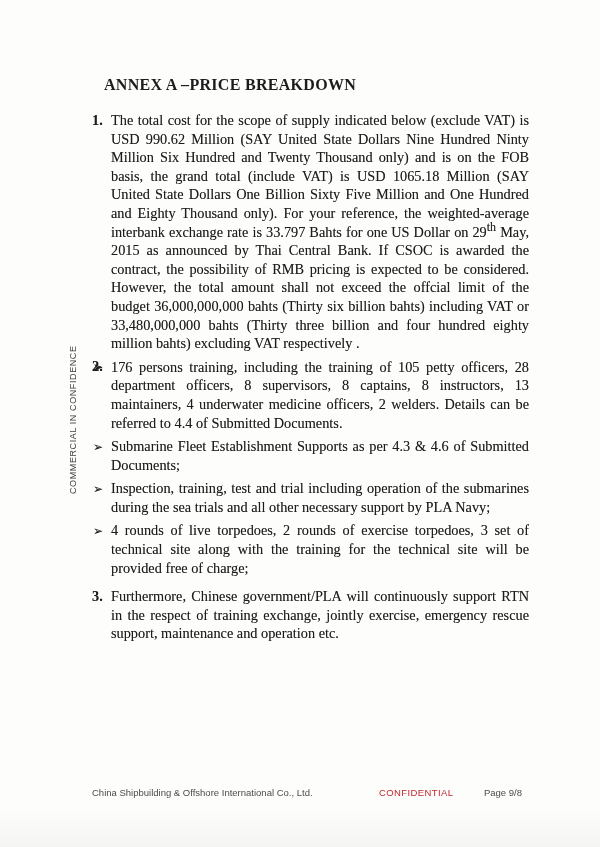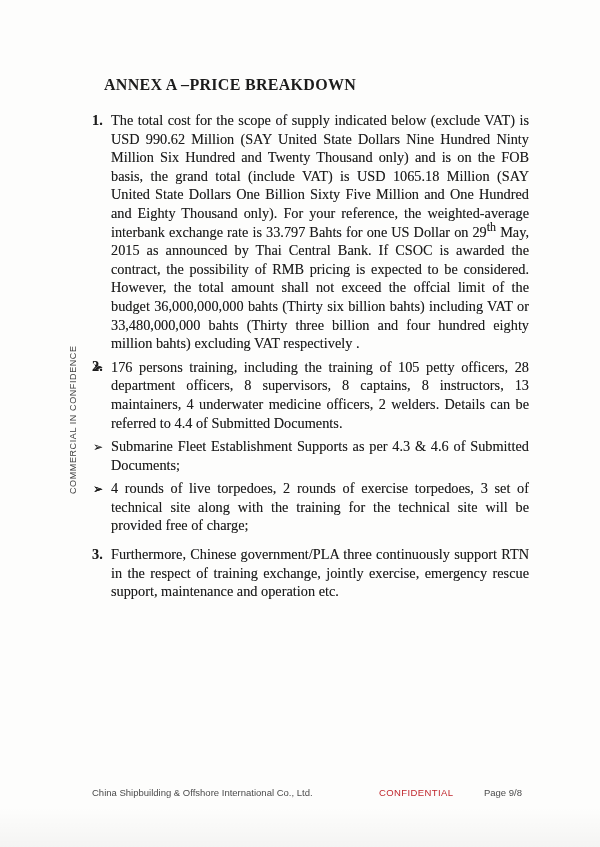--- a/index.html
+++ b/index.html
@@ -129,29 +129,29 @@
       <div class="bullet">
         <span class="marker">➢</span>
       </div>
       <div class="bullet">
         <span class="marker">➢</span><span>176 persons training, including the training of 105 petty officers, 28 department officers, 8 supervisors, 8 captains, 8 instructors, 13 maintainers, 4 underwater medicine officers, 2 welders. Details can be referred to 4.4 of Submitted Documents.</span>
       </div>
       <div class="bullet">
         <span class="marker">➢</span><span>Submarine Fleet Establishment Supports as per 4.3 &amp; 4.6 of Submitted Documents;</span>
       </div>
       <div class="bullet">
-        <span class="marker">➢</span>
+        <span class="marker">➢</span><span>Inspection, training, test and trial including operation of the submarines during the sea trials and all other necessary support by PLA Navy;</span>
       </div>
       <div class="bullet">
         <span class="marker">➢</span><span>4 rounds of live torpedoes, 2 rounds of exercise torpedoes, 3 set of technical site along with the training for the technical site will be provided free of charge;</span>
       </div>
     </div>
 
     <div class="item item-3">
-      <span class="num">3.</span><span>Furthermore, Chinese government/PLA three continuously support RTN in the respect of training exchange, jointly exercise, emergency rescue support, maintenance and operation etc.</span>
+      <span class="num">3.</span><span>Furthermore, Chinese government/PLA will continuously support RTN in the respect of training exchange, jointly exercise, emergency rescue support, maintenance and operation etc.</span>
     </div>
 
   </div>
 
   <div class="footer">
     <span class="company">China Shipbuilding &amp; Offshore International Co., Ltd.</span>
     <span class="stamp">CONFIDENTIAL</span>
     <span class="pageno">Page 9/8</span>
   </div>
 

